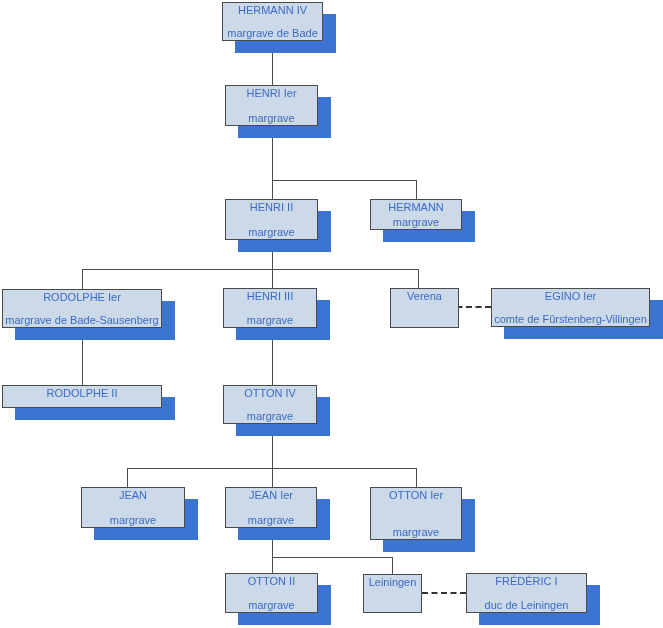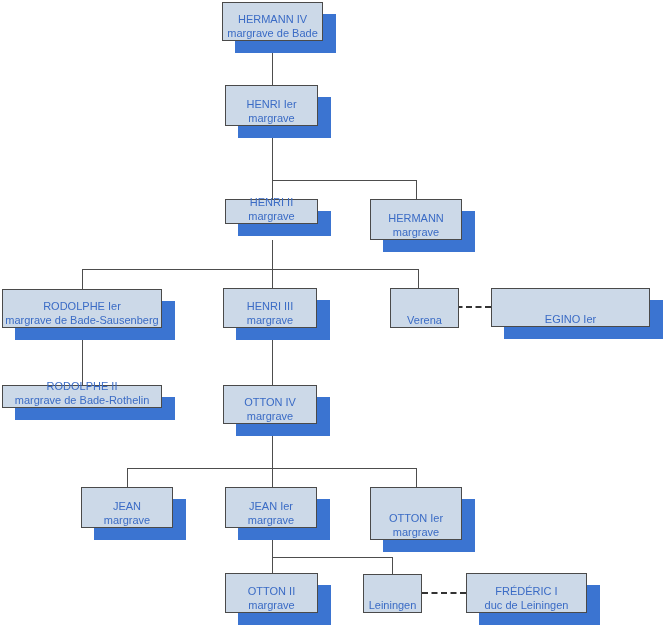--- a/index.html
+++ b/index.html
@@ -14,21 +14,21 @@
   html,body{margin:0;padding:0;background:var(--background);}
   .canvas{
     position:relative;width:663px;height:628px;overflow:hidden;
     background:var(--background);
     font-family:"Liberation Sans",sans-serif;
   }
   .node{
     position:absolute;box-sizing:border-box;
     background:var(--box-fill);
     border:1.5px solid var(--box-border);
-    display:flex;flex-direction:column;align-items:center;justify-content:flex-end;
+    display:flex;flex-direction:column;align-items:center;justify-content:space-between;
     text-align:center;color:var(--box-text);
     font-size:11px;line-height:14px;white-space:nowrap;
   }
   .node.shadowed{box-shadow:13px 12px 0 0 var(--box-shadow);}
   .vline{position:absolute;width:1px;background:var(--connector);}
   .hline{position:absolute;height:1px;background:var(--connector);}
   .dashline{position:absolute;height:0;border-top:2px dashed var(--dash);}
 </style>
 </head>
 <body>
@@ -59,59 +59,59 @@
   <div class="node shadowed" style="left:222px;top:2px;width:101px;height:39px">
     <div>HERMANN IV</div>
     <div>margrave de Bade</div>
   </div>
 
   <div class="node shadowed" style="left:225px;top:85px;width:93px;height:41px">
     <div>HENRI Ier</div>
     <div>margrave</div>
   </div>
 
-  <div class="node shadowed" style="left:225px;top:199px;width:93px;height:25px">
+  <div class="node shadowed" style="left:225px;top:199px;width:93px;height:41px">
     <div>HENRI II</div>
     <div>margrave</div>
   </div>
 
-  <div class="node shadowed" style="left:370px;top:199px;width:92px;height:41px">
+  <div class="node shadowed" style="left:370px;top:199px;width:92px;height:31px">
     <div>HERMANN</div>
     <div>margrave</div>
   </div>
 
   <div class="node shadowed" style="left:2px;top:289px;width:160px;height:39px">
     <div>RODOLPHE Ier</div>
     <div>margrave de Bade-Sausenberg</div>
   </div>
 
   <div class="node shadowed" style="left:223px;top:288px;width:94px;height:40px">
     <div>HENRI III</div>
     <div>margrave</div>
   </div>
 
   <div class="node" style="left:390px;top:288px;width:69px;height:40px">
     <div>Verena</div>
   </div>
 
   <div class="node shadowed" style="left:491px;top:288px;width:159px;height:39px">
     <div>EGINO Ier</div>
+    <div>comte de Fûrstenberg-Villingen</div>
   </div>
 
   <div class="node shadowed" style="left:2px;top:385px;width:160px;height:23px">
     <div>RODOLPHE II</div>
-    <div>margrave de Bade-Rothelin</div>
   </div>
 
   <div class="node shadowed" style="left:223px;top:385px;width:94px;height:39px">
     <div>OTTON IV</div>
     <div>margrave</div>
   </div>
 
-  <div class="node shadowed" style="left:81px;top:487px;width:92px;height:41px">
+  <div class="node shadowed" style="left:81px;top:487px;width:104px;height:41px">
     <div>JEAN</div>
     <div>margrave</div>
   </div>
 
   <div class="node shadowed" style="left:225px;top:487px;width:92px;height:41px">
     <div>JEAN Ier</div>
     <div>margrave</div>
   </div>
 
   <div class="node shadowed" style="left:370px;top:487px;width:92px;height:53px">

